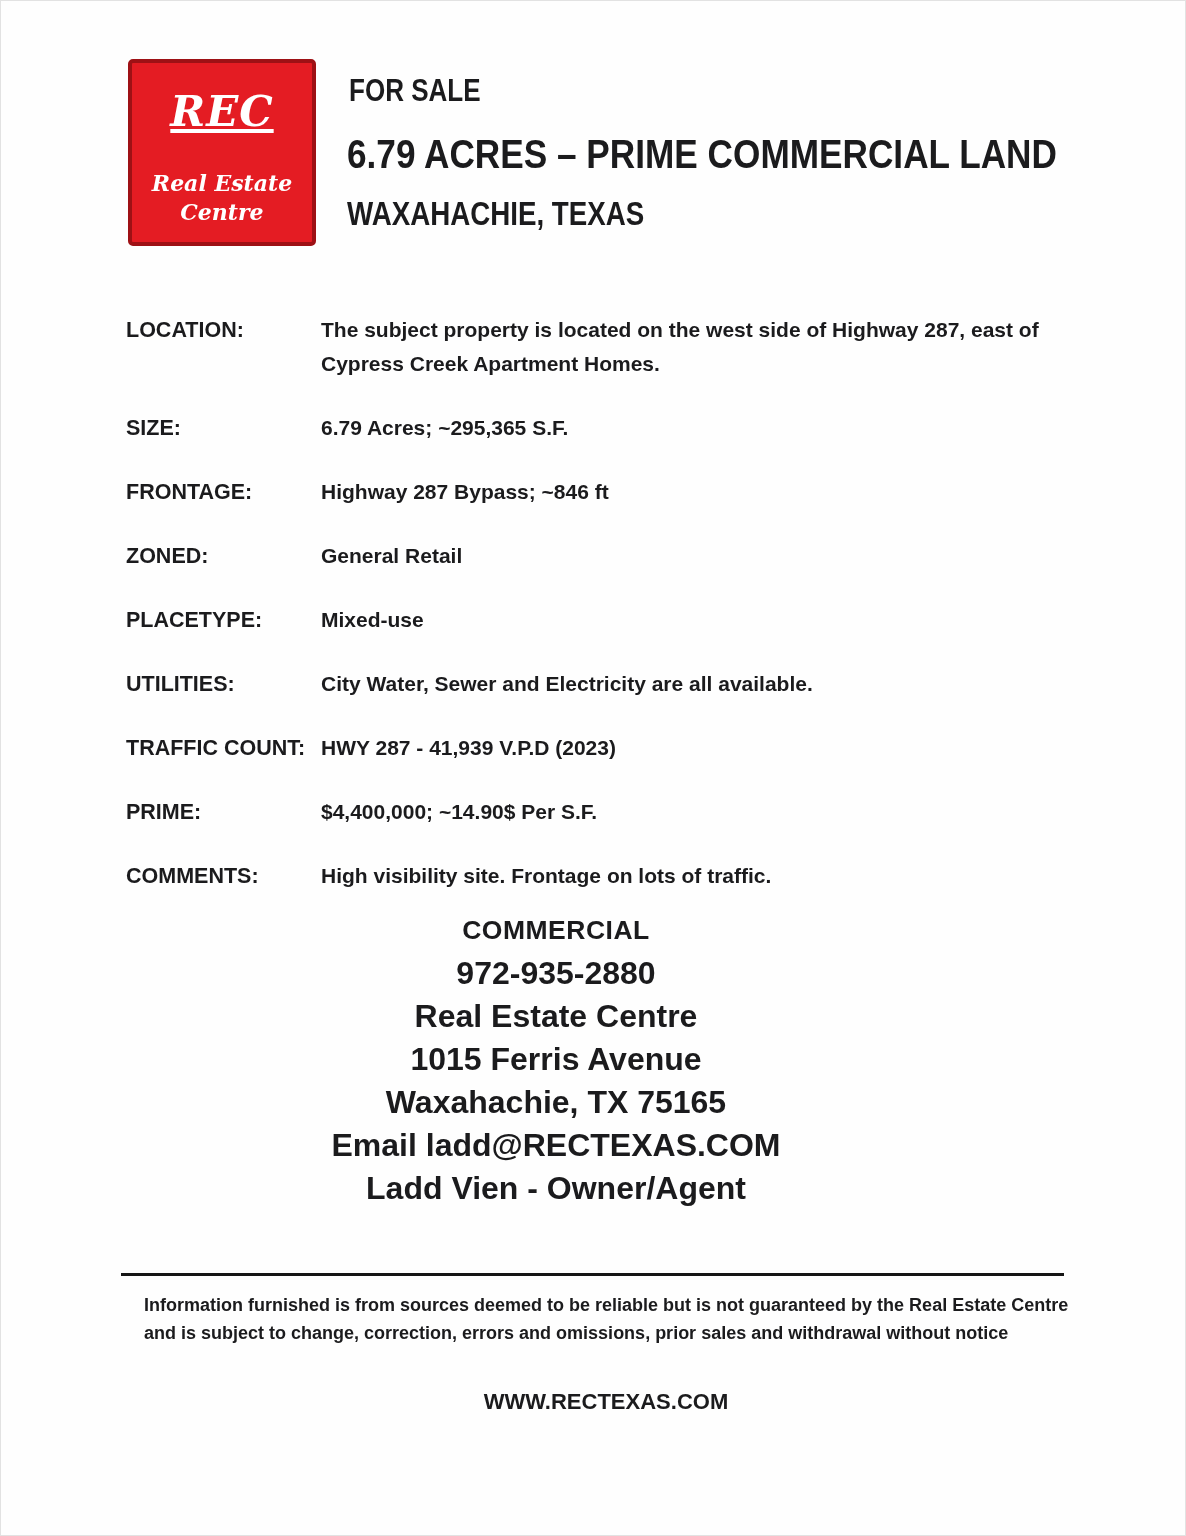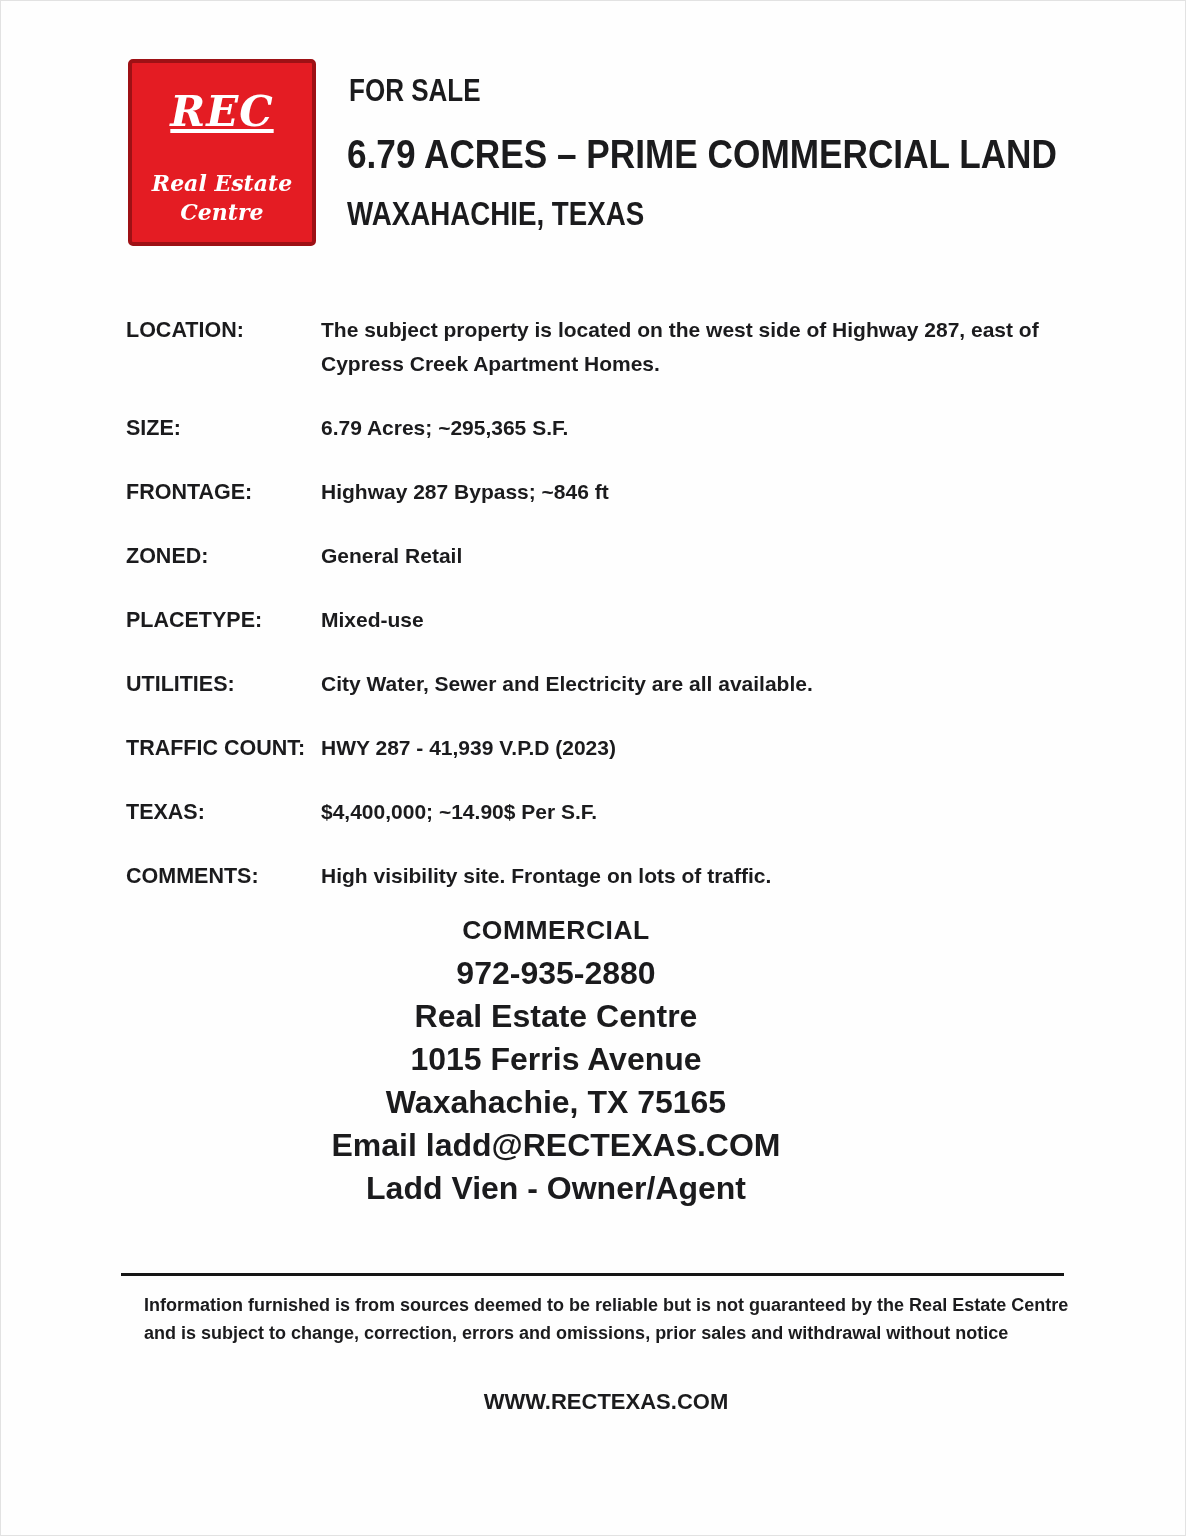--- a/index.html
+++ b/index.html
@@ -111,21 +111,21 @@
     </div>
     <div class="d-row">
       <div class="d-label">UTILITIES:</div>
       <div class="d-value">City Water, Sewer and Electricity are all available.</div>
     </div>
     <div class="d-row">
       <div class="d-label">TRAFFIC COUNT:</div>
       <div class="d-value">HWY 287 - 41,939 V.P.D (2023)</div>
     </div>
     <div class="d-row">
-      <div class="d-label">TEXAS:</div>
+      <div class="d-label">PRIME:</div>
       <div class="d-value">$4,400,000; ~14.90$ Per S.F.</div>
     </div>
     <div class="d-row">
       <div class="d-label">COMMENTS:</div>
       <div class="d-value">High visibility site. Frontage on lots of traffic.</div>
     </div>
   </div>
 
   <div class="contact">
     <div class="c-heading">COMMERCIAL</div>

